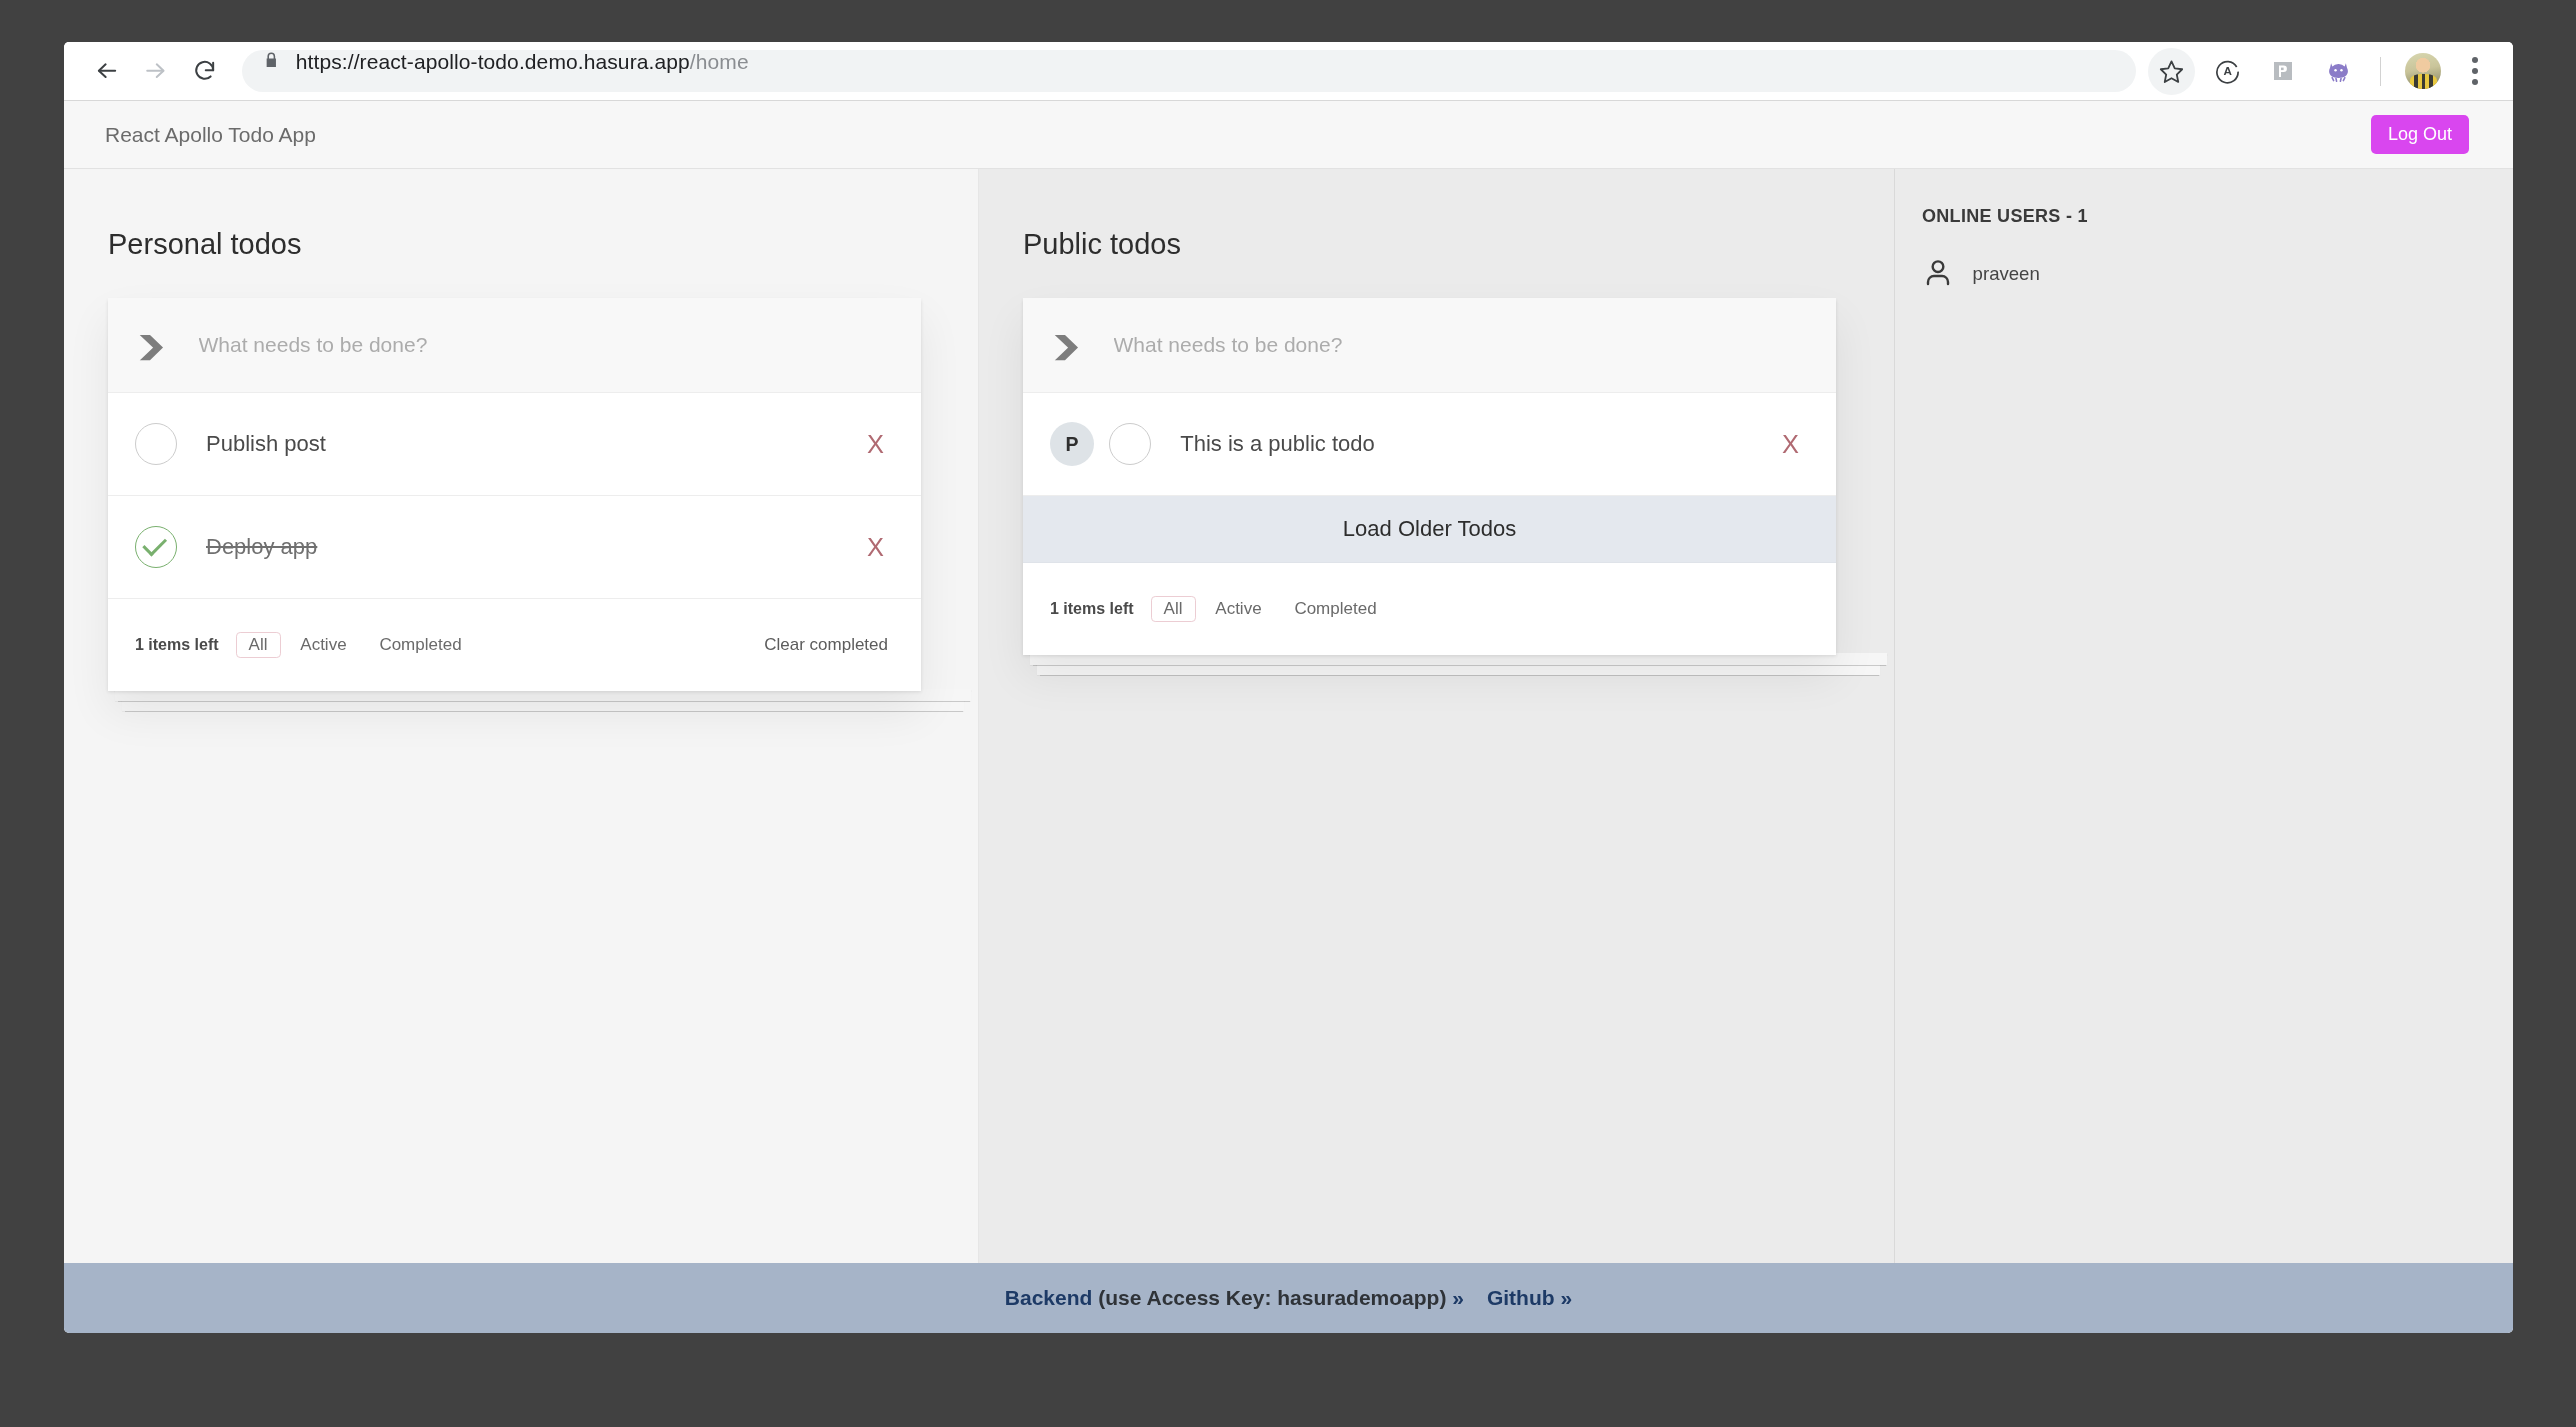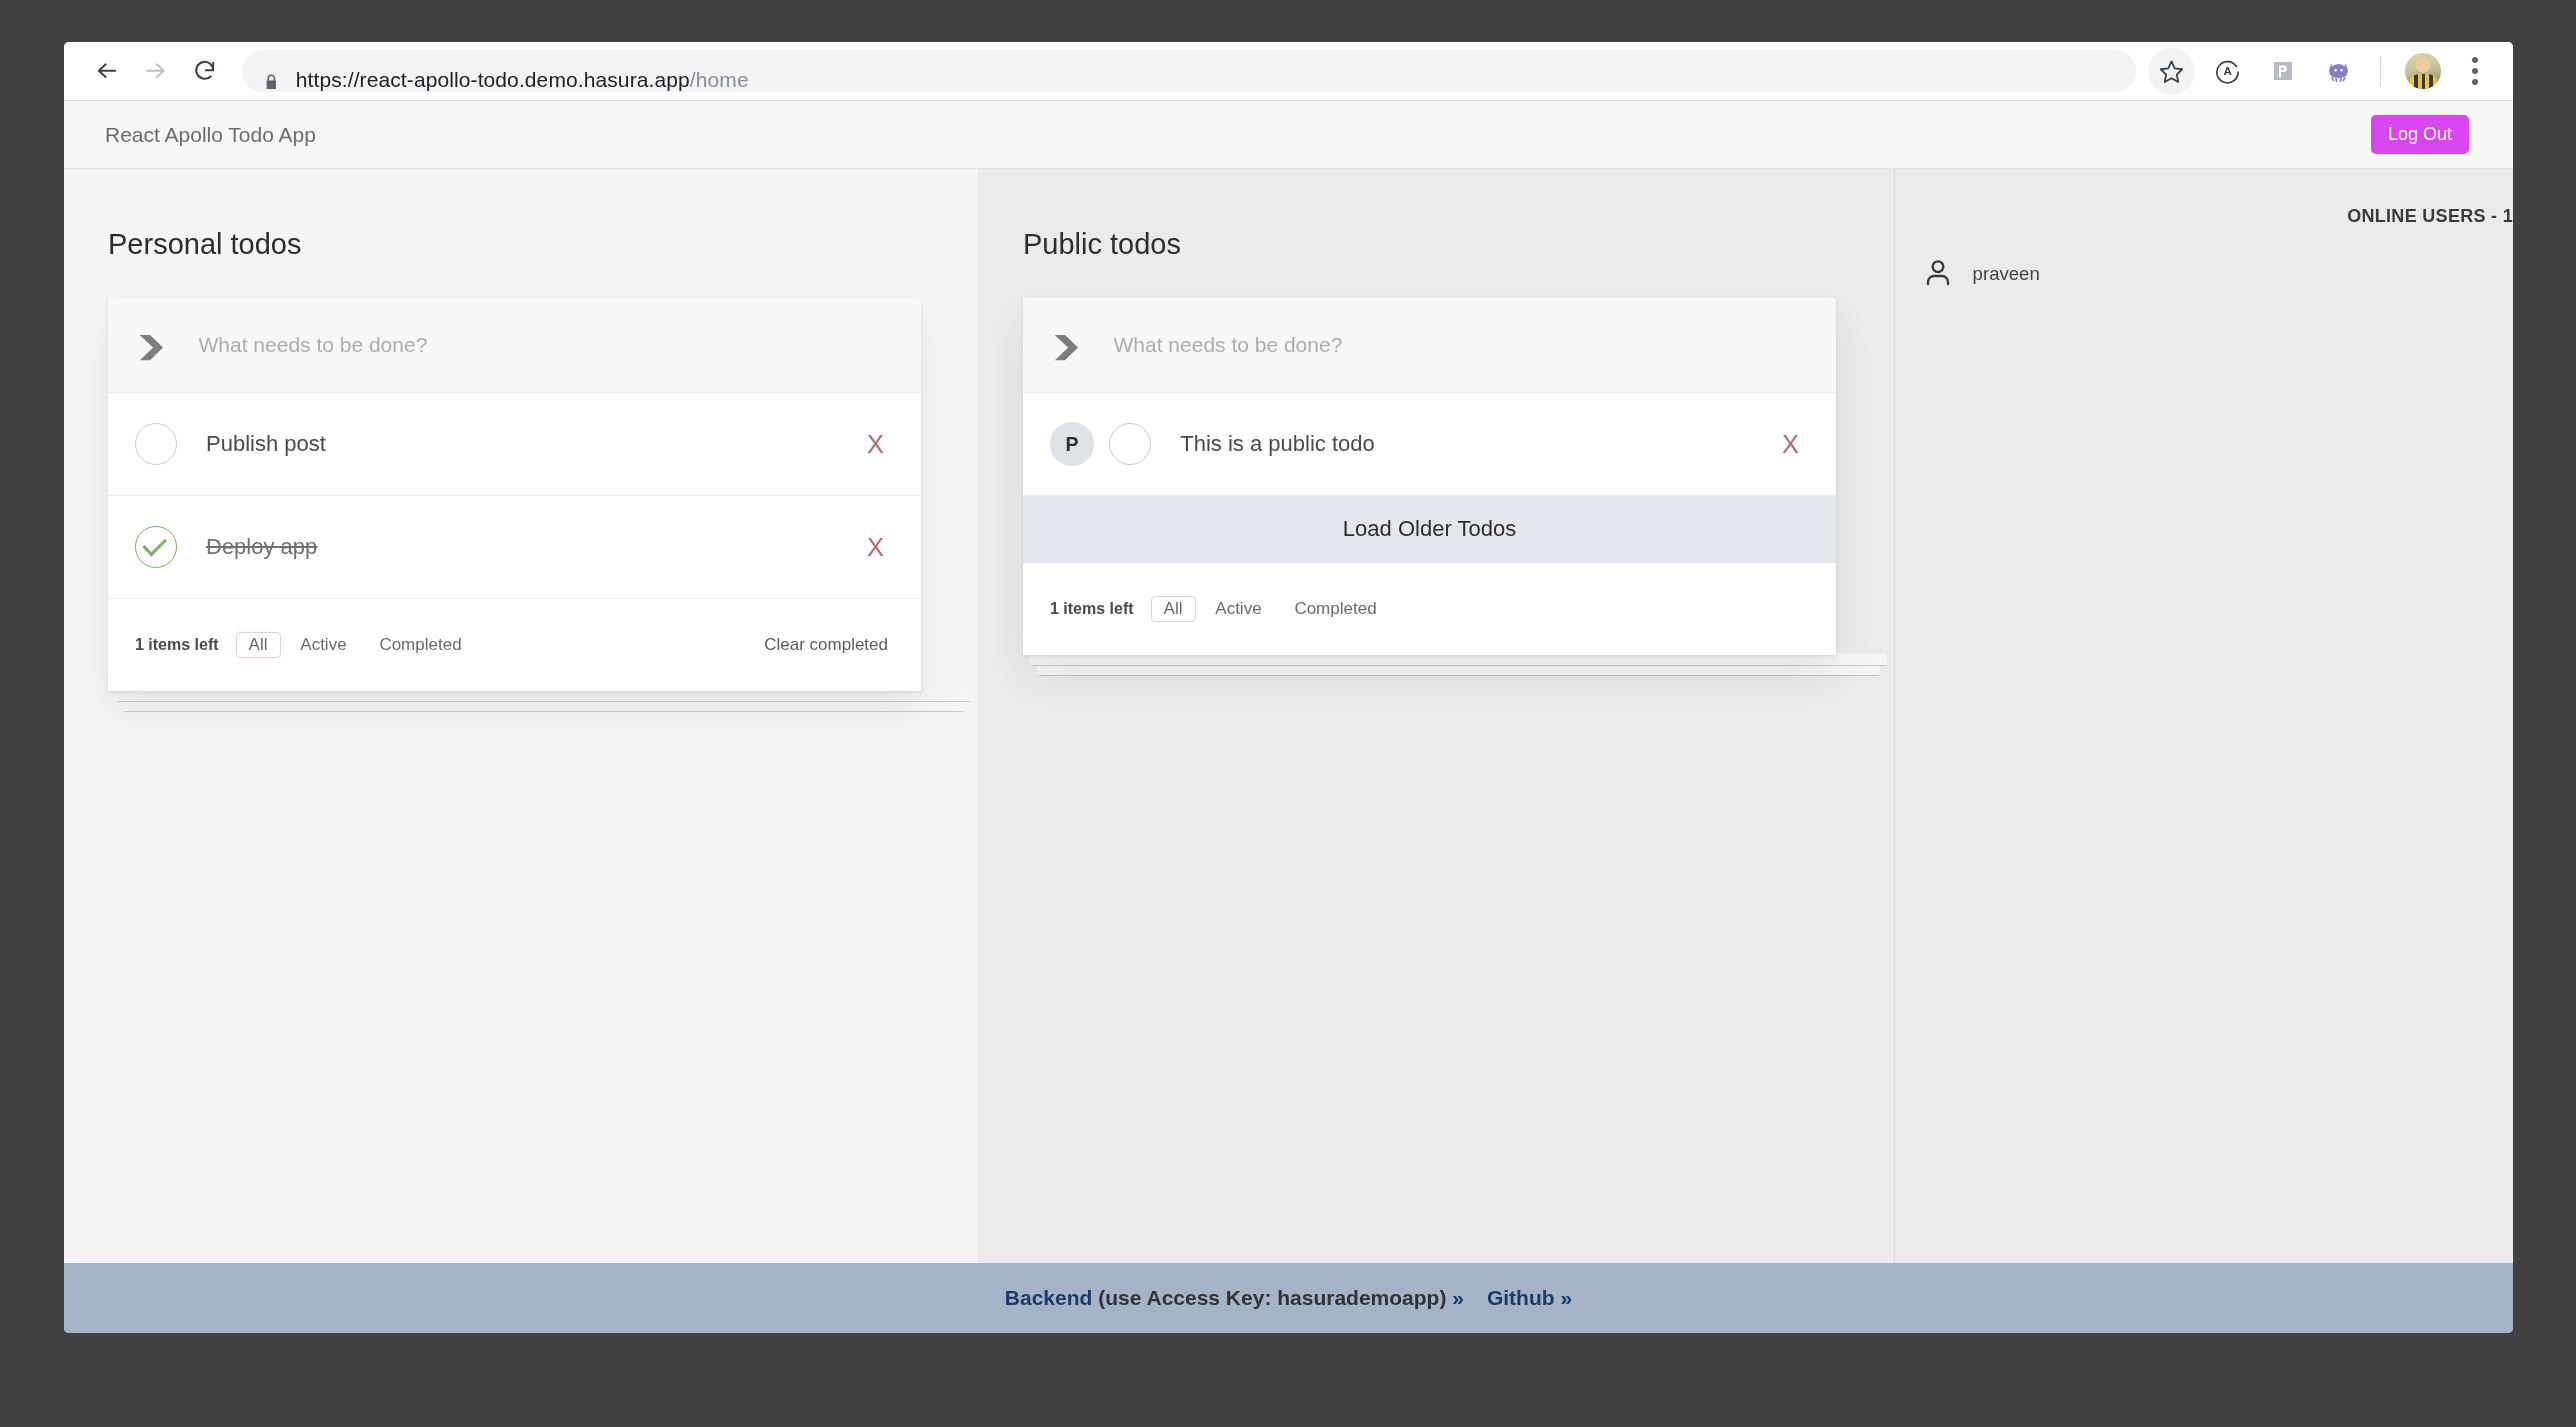--- a/index.html
+++ b/index.html
@@ -41,21 +41,21 @@
   .nav-btn svg { display: block; }
 
   .omnibox {
     flex: 1;
     height: 42px;
     margin-left: 12px;
     margin-right: 12px;
     background: #f1f3f4;
     border-radius: 21px;
     display: flex;
-    align-items: flex-end;
+    align-items: flex-start;
     padding: 0 20.3px;
     box-sizing: border-box;
   }
   .lock-icon { margin-right: 15.3px; display:flex; align-items:center; }
   .url-text {
     font-size: 21px;
     color: #202124;
     letter-spacing: 0.1px;
     white-space: nowrap;
   }
@@ -314,21 +314,20 @@
     font-family: "Liberation Sans", sans-serif;
   }
 
   
   .online-title {
     font-size: 18px;
     font-weight: 700;
     color: #3a3a3a;
     letter-spacing: 0.3px;
     margin: 0 0 29px 0;
-    text-align: right;
   }
   .online-user {
     display: flex;
     align-items: center;
     gap: 18.6px;
   }
   .online-name { font-size: 18.6px; color: #444; }
 
   
   .page-footer {

